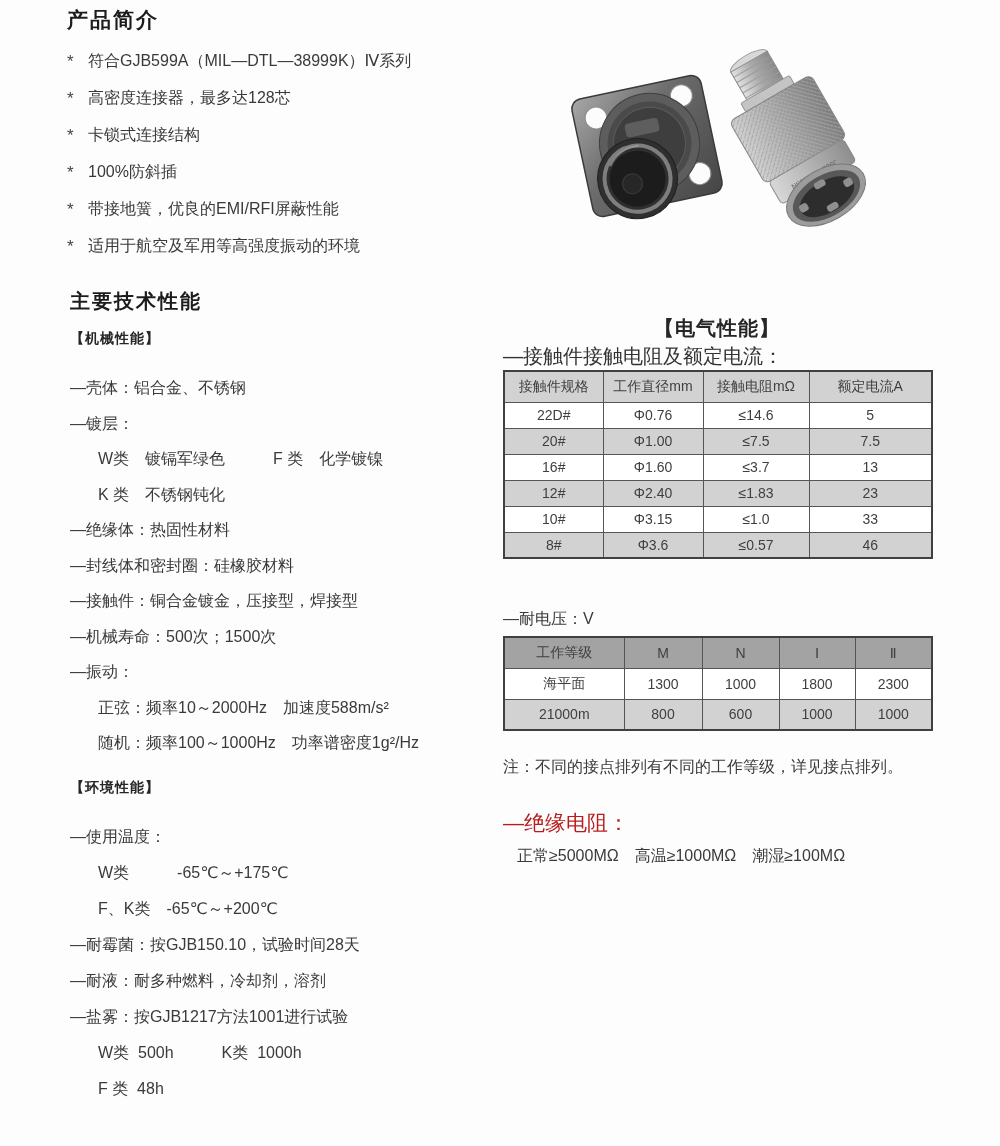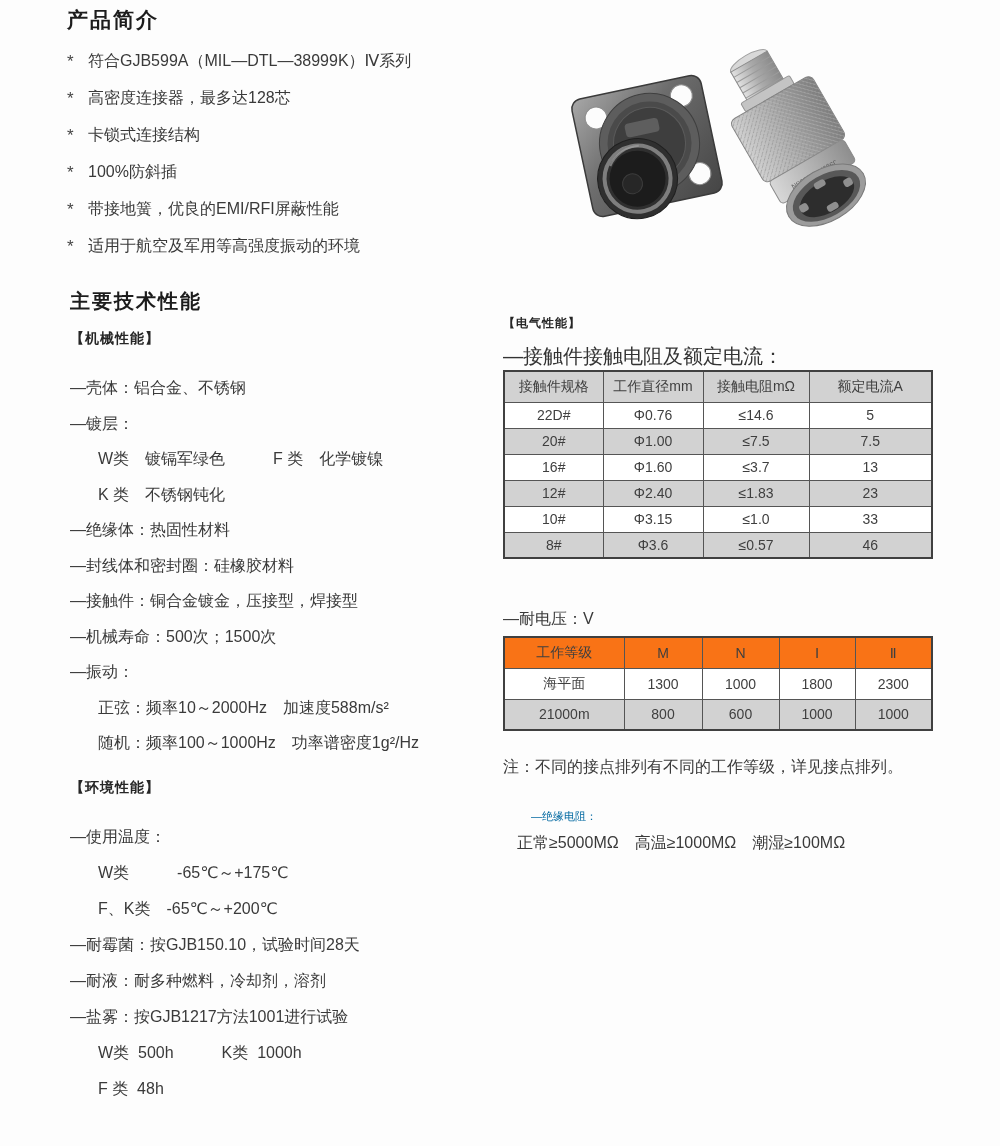--- a/index.html
+++ b/index.html
@@ -29,36 +29,36 @@
   .left-col { position:absolute; left:70px; top:330px; width:432px; }
   .section-heading { font-size:14px; font-weight:bold; color:#262626; height:41px; letter-spacing:1px; }
   .env-heading { margin-top:17px; }
   .mech-list .spec-line { height:35.5px; }
   .env-list  .spec-line { height:36px; }
   .spec-line { display:flex; align-items:center; font-size:16px; color:#3a3a3a; white-space:pre; }
   .spec-line.ind { padding-left:28px; }
 
   
   .right-col { position:absolute; left:503px; top:315px; width:428px; }
-  .elec-heading { font-size:12px; font-weight:bold; color:#262626; height:28px; letter-spacing:1px; }
+  .elec-heading { font-size:20px; font-weight:bold; color:#262626; height:28px; letter-spacing:1px;text-align:center; }
   .subtitle { font-size:20px; color:#333; height:27px; }
   table.spec { border-collapse:collapse; width:428px; table-layout:fixed; background:#fff; }
   table.spec { border:2px solid #404040; }
   table.spec th, table.spec td {
     border:1px solid #555; text-align:center; font-weight:normal;
     font-size:14px; color:#3f3f3f; padding:0; overflow:hidden;
   }
   table.contact th { height:31px; background:#d2d2d2; }
   table.contact td { height:26px; }
-  table.voltage th { height:31px; background:#f97316; }
+  table.voltage th { height:31px; background:#a3a3a3; }
   table.voltage td { height:31px; }
   table.spec tr.shade td { background:#d2d2d2; }
   .voltage-label { margin-top:50px; height:27px; font-size:16px; color:#3a3a3a; }
   .note { margin-top:26px; font-size:16px; color:#3a3a3a; }
-  .ins-label { margin-top:31px; font-size:11px; color:#0369a1;margin-left:28px; }
+  .ins-label { margin-top:31px; font-size:21px; color:#b91c1c; }
   .ins-values { margin-top:9px; padding-left:14px; font-size:16px; color:#3a3a3a; white-space:pre; }
 </style>
 </head>
 <body>
 
 <div class="page">
 
   <section class="intro">
     <h1>产品简介</h1>
     <div>

